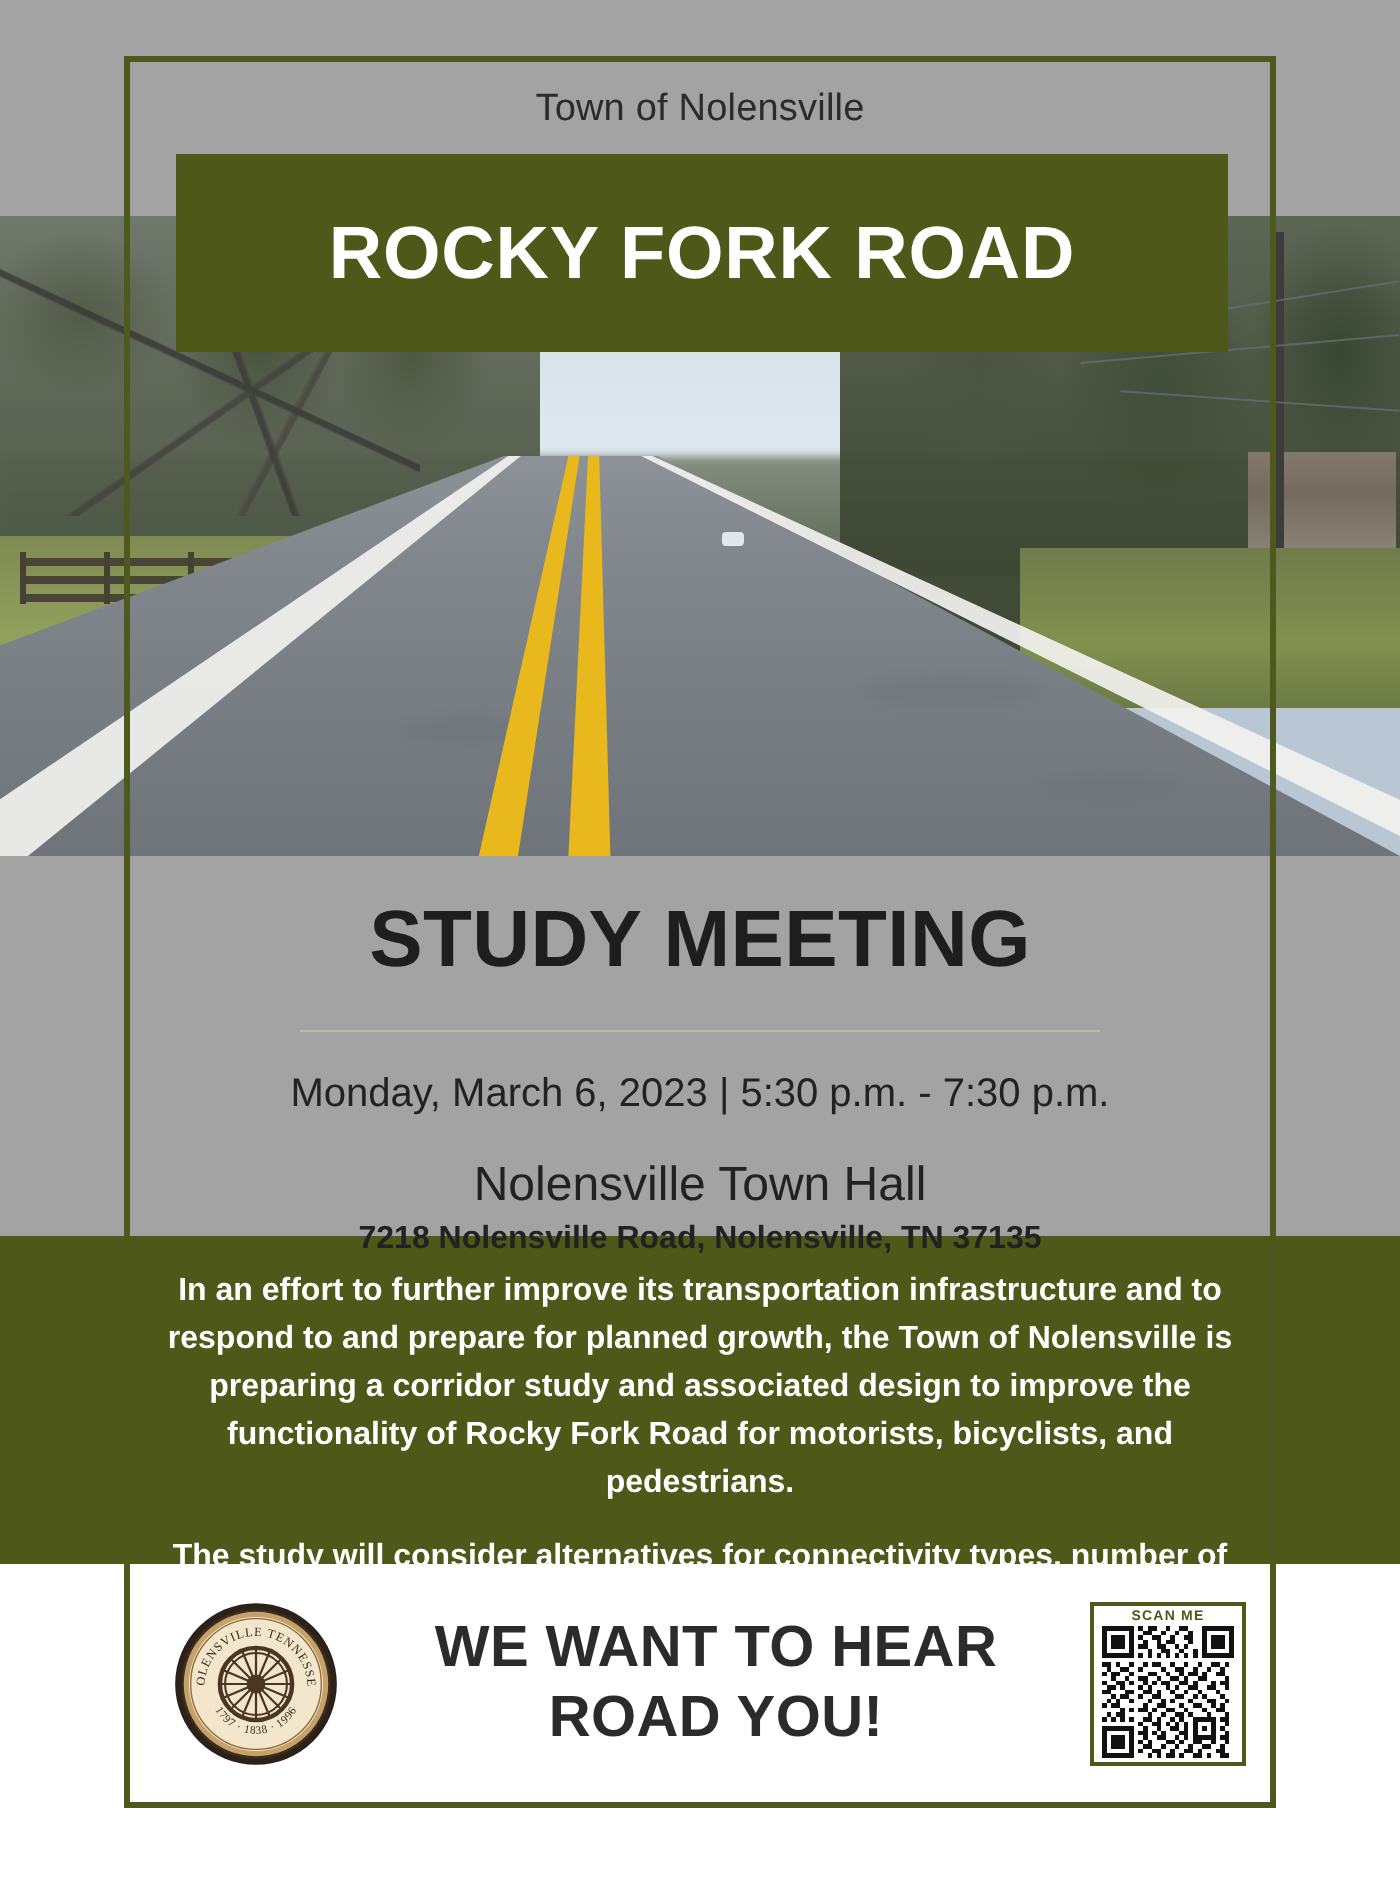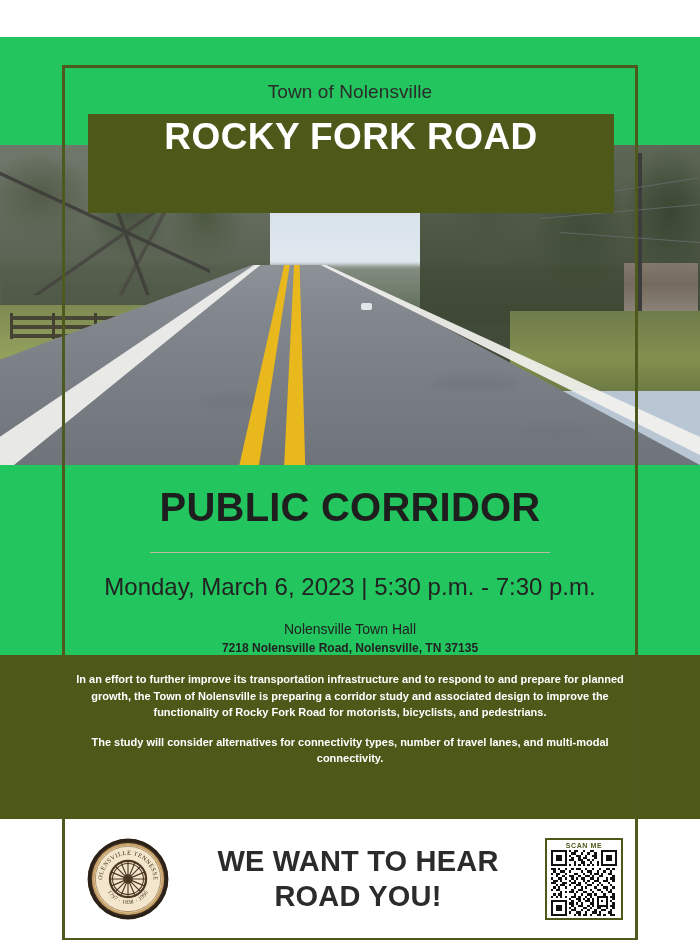--- a/index.html
+++ b/index.html
@@ -9,22 +9,21 @@
     height: 940px;
     background: #ffffff;
     font-family: "Liberation Sans", sans-serif;
     overflow: hidden;
   }
 
   .flyer {
     position: relative;
     width: 700px;
     height: 684px;
-    background: #22c55e;
-    margin-top: 37px;
+    background: #a3a3a3;
   }
 
   
   .frame {
     position: absolute;
     left: 62px;
     top: 28px;
     width: 576px;
     height: 876px;
     border: 3px solid #4e5a1d;
@@ -203,21 +202,21 @@
     position: absolute;
     left: 88px;
     top: 77px;
     width: 526px;
     height: 99px;
     background: #4d5819;
     z-index: 9;
     display: flex;
     flex-direction: column;
     align-items: center;
-    justify-content: space-between;
+    justify-content: center;
   }
   .title-line {
     color: #ffffff;
     font-size: 37px;
     font-weight: 700;
     letter-spacing: .4px;
     line-height: 1.22;
     text-align: center;
     white-space: nowrap;
   }
@@ -238,52 +237,52 @@
     letter-spacing: .2px;
     margin-top: 20px;
   }
   .rule {
     width: 400px;
     height: 1px;
     background: #bdb9a7;
     margin: 22px auto 20px auto;
   }
   .meeting-datetime {
+    font-size: 20px;
+    font-weight: 400;
+    color: #222222;
+    margin-bottom: 20px;
+  }
+  .meeting-venue {
     font-size: 24px;
     font-weight: 400;
     color: #222222;
-    margin-bottom: 20px;
-  }
-  .meeting-venue {
-    font-size: 14px;
-    font-weight: 400;
-    color: #222222;
     margin-bottom: 4px;
   }
   .meeting-address {
-    font-size: 12px;
+    font-size: 16px;
     font-weight: 600;
     color: #222222;
   }
 
   
   .desc {
     position: absolute;
     left: 0;
     top: 618px;
     width: 700px;
     height: 164px;
     background: #4d5819;
     z-index: 3;
     padding: 16px 70px 0 70px;
     text-align: center;
   }
   .desc p {
     color: #ffffff;
-    font-size: 11px;
+    font-size: 16px;
     font-weight: 700;
     line-height: 1.5;
     margin-bottom: 13px;
   }
 
   
   .cta {
     position: absolute;
     left: 65px;
     top: 782px;
@@ -378,21 +377,21 @@
     <div class="yellow-a"></div>
     <div class="yellow-b"></div>
     <div class="car"></div>
   </div>
 
   <div class="title-band">
     <div class="title-line">ROCKY FORK ROAD</div>
   </div>
 
   <div class="meeting">
-    <div class="meeting-heading">PUBLIC CORRIDOR</div>
+    <div class="meeting-heading">STUDY MEETING</div>
     <div class="rule"></div>
     <div class="meeting-datetime">Monday, March 6, 2023 | 5:30 p.m. - 7:30 p.m.</div>
     <div class="meeting-venue">Nolensville Town Hall</div>
     <div class="meeting-address">7218 Nolensville Road, Nolensville, TN 37135</div>
   </div>
 
   <div class="desc">
     <p>In an effort to further improve its transportation infrastructure and to respond to and prepare for planned growth, the Town of Nolensville is preparing a corridor study and associated design to improve the functionality of Rocky Fork Road for motorists, bicyclists, and pedestrians.</p>
     <p>The study will consider alternatives for connectivity types, number of travel lanes, and multi-modal connectivity.</p>
   </div>

